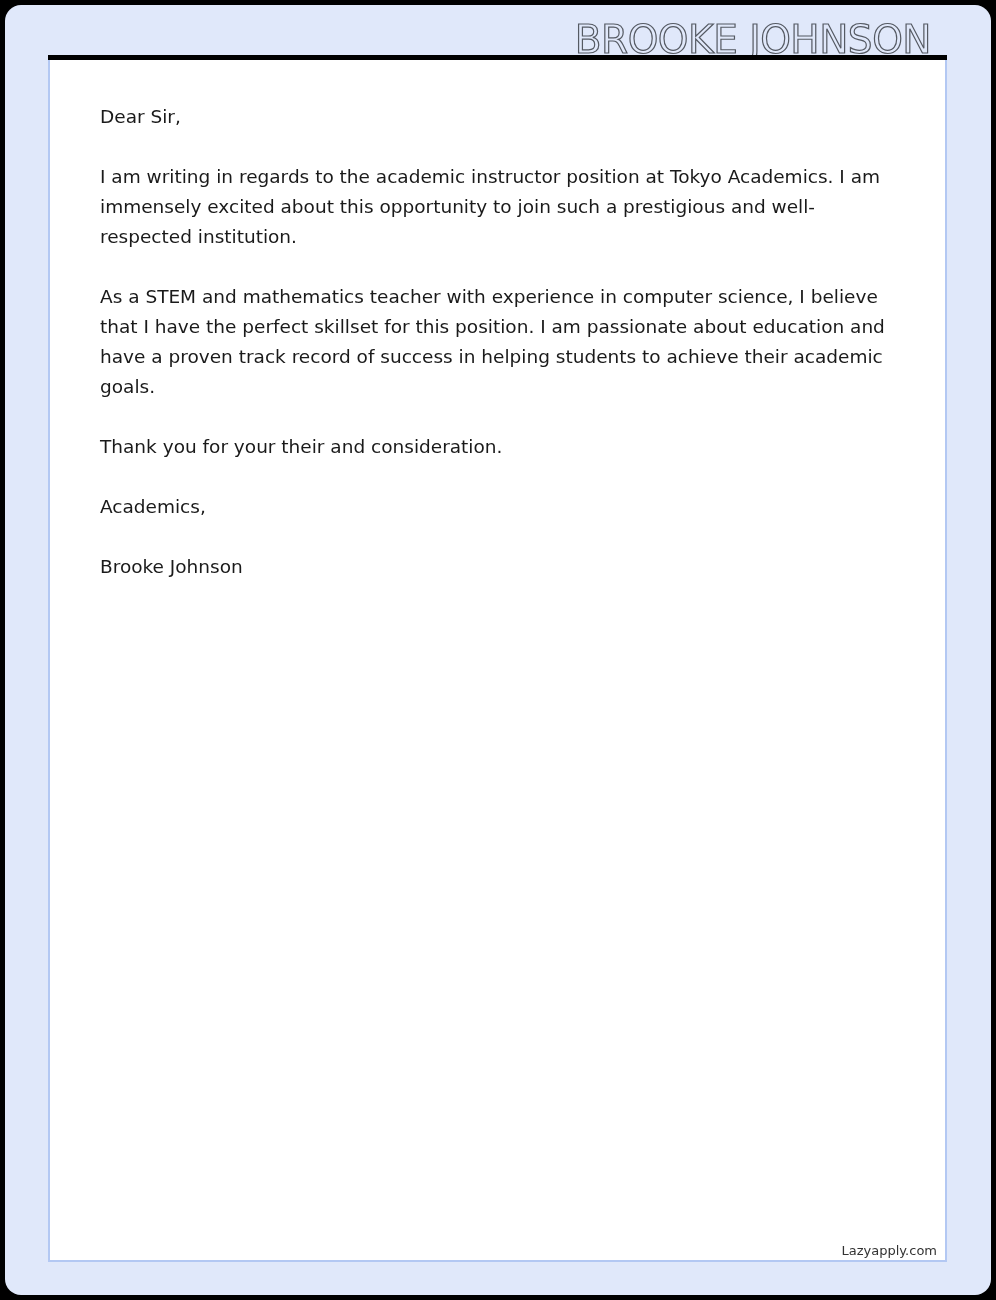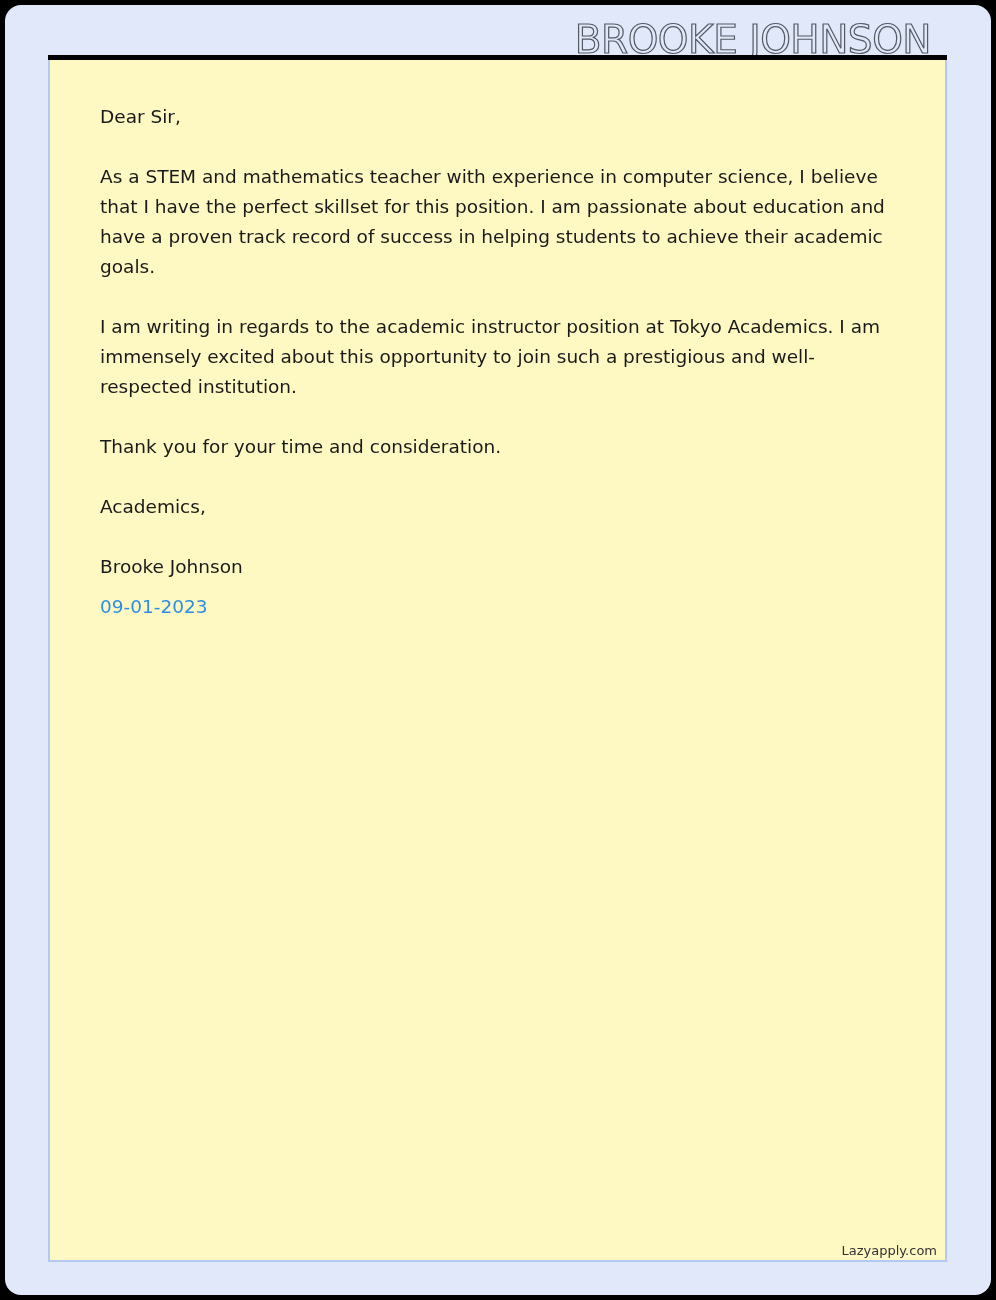--- a/index.html
+++ b/index.html
@@ -43,21 +43,21 @@
       width: 899px;
       height: 5px;
       background: #000000;
     }
     .page {
       position: absolute;
       left: 43px;
       top: 55px;
       width: 895px;
       height: 1200px;
-      background: #fef9c3;
+      background: #ffffff;
       border-left: 2px solid #b3c8f3;
       border-right: 2px solid #b3c8f3;
       border-bottom: 2px solid #b3c8f3;
     }
     .letter {
       position: absolute;
       left: 50px;
       top: 42px;
       width: 800px;
       font-size: 18.5px;
@@ -85,22 +85,21 @@
 </head>
 <body>
 
 <div class="frame">
   <div class="name-header">BROOKE JOHNSON</div>
   <div class="top-rule"></div>
 
   <div class="page">
     <div class="letter">
       <p>Dear Sir,</p>
+      <p>I am writing in regards to the academic instructor position at Tokyo Academics. I am immensely excited about this opportunity to join such a prestigious and well-respected institution.</p>
       <p>As a STEM and mathematics teacher with experience in computer science, I believe that I have the perfect skillset for this position. I am passionate about education and have a proven track record of success in helping students to achieve their academic goals.</p>
-      <p>I am writing in regards to the academic instructor position at Tokyo Academics. I am immensely excited about this opportunity to join such a prestigious and well-respected institution.</p>
-      <p>Thank you for your time and consideration.</p>
+      <p>Thank you for your their and consideration.</p>
       <p>Academics,</p>
       <p class="tight">Brooke Johnson</p>
-      <p class="date">09-01-2023</p>
     </div>
     <div class="footer-mark">Lazyapply.com</div>
   </div>
 </div>
 
 </body></html>

